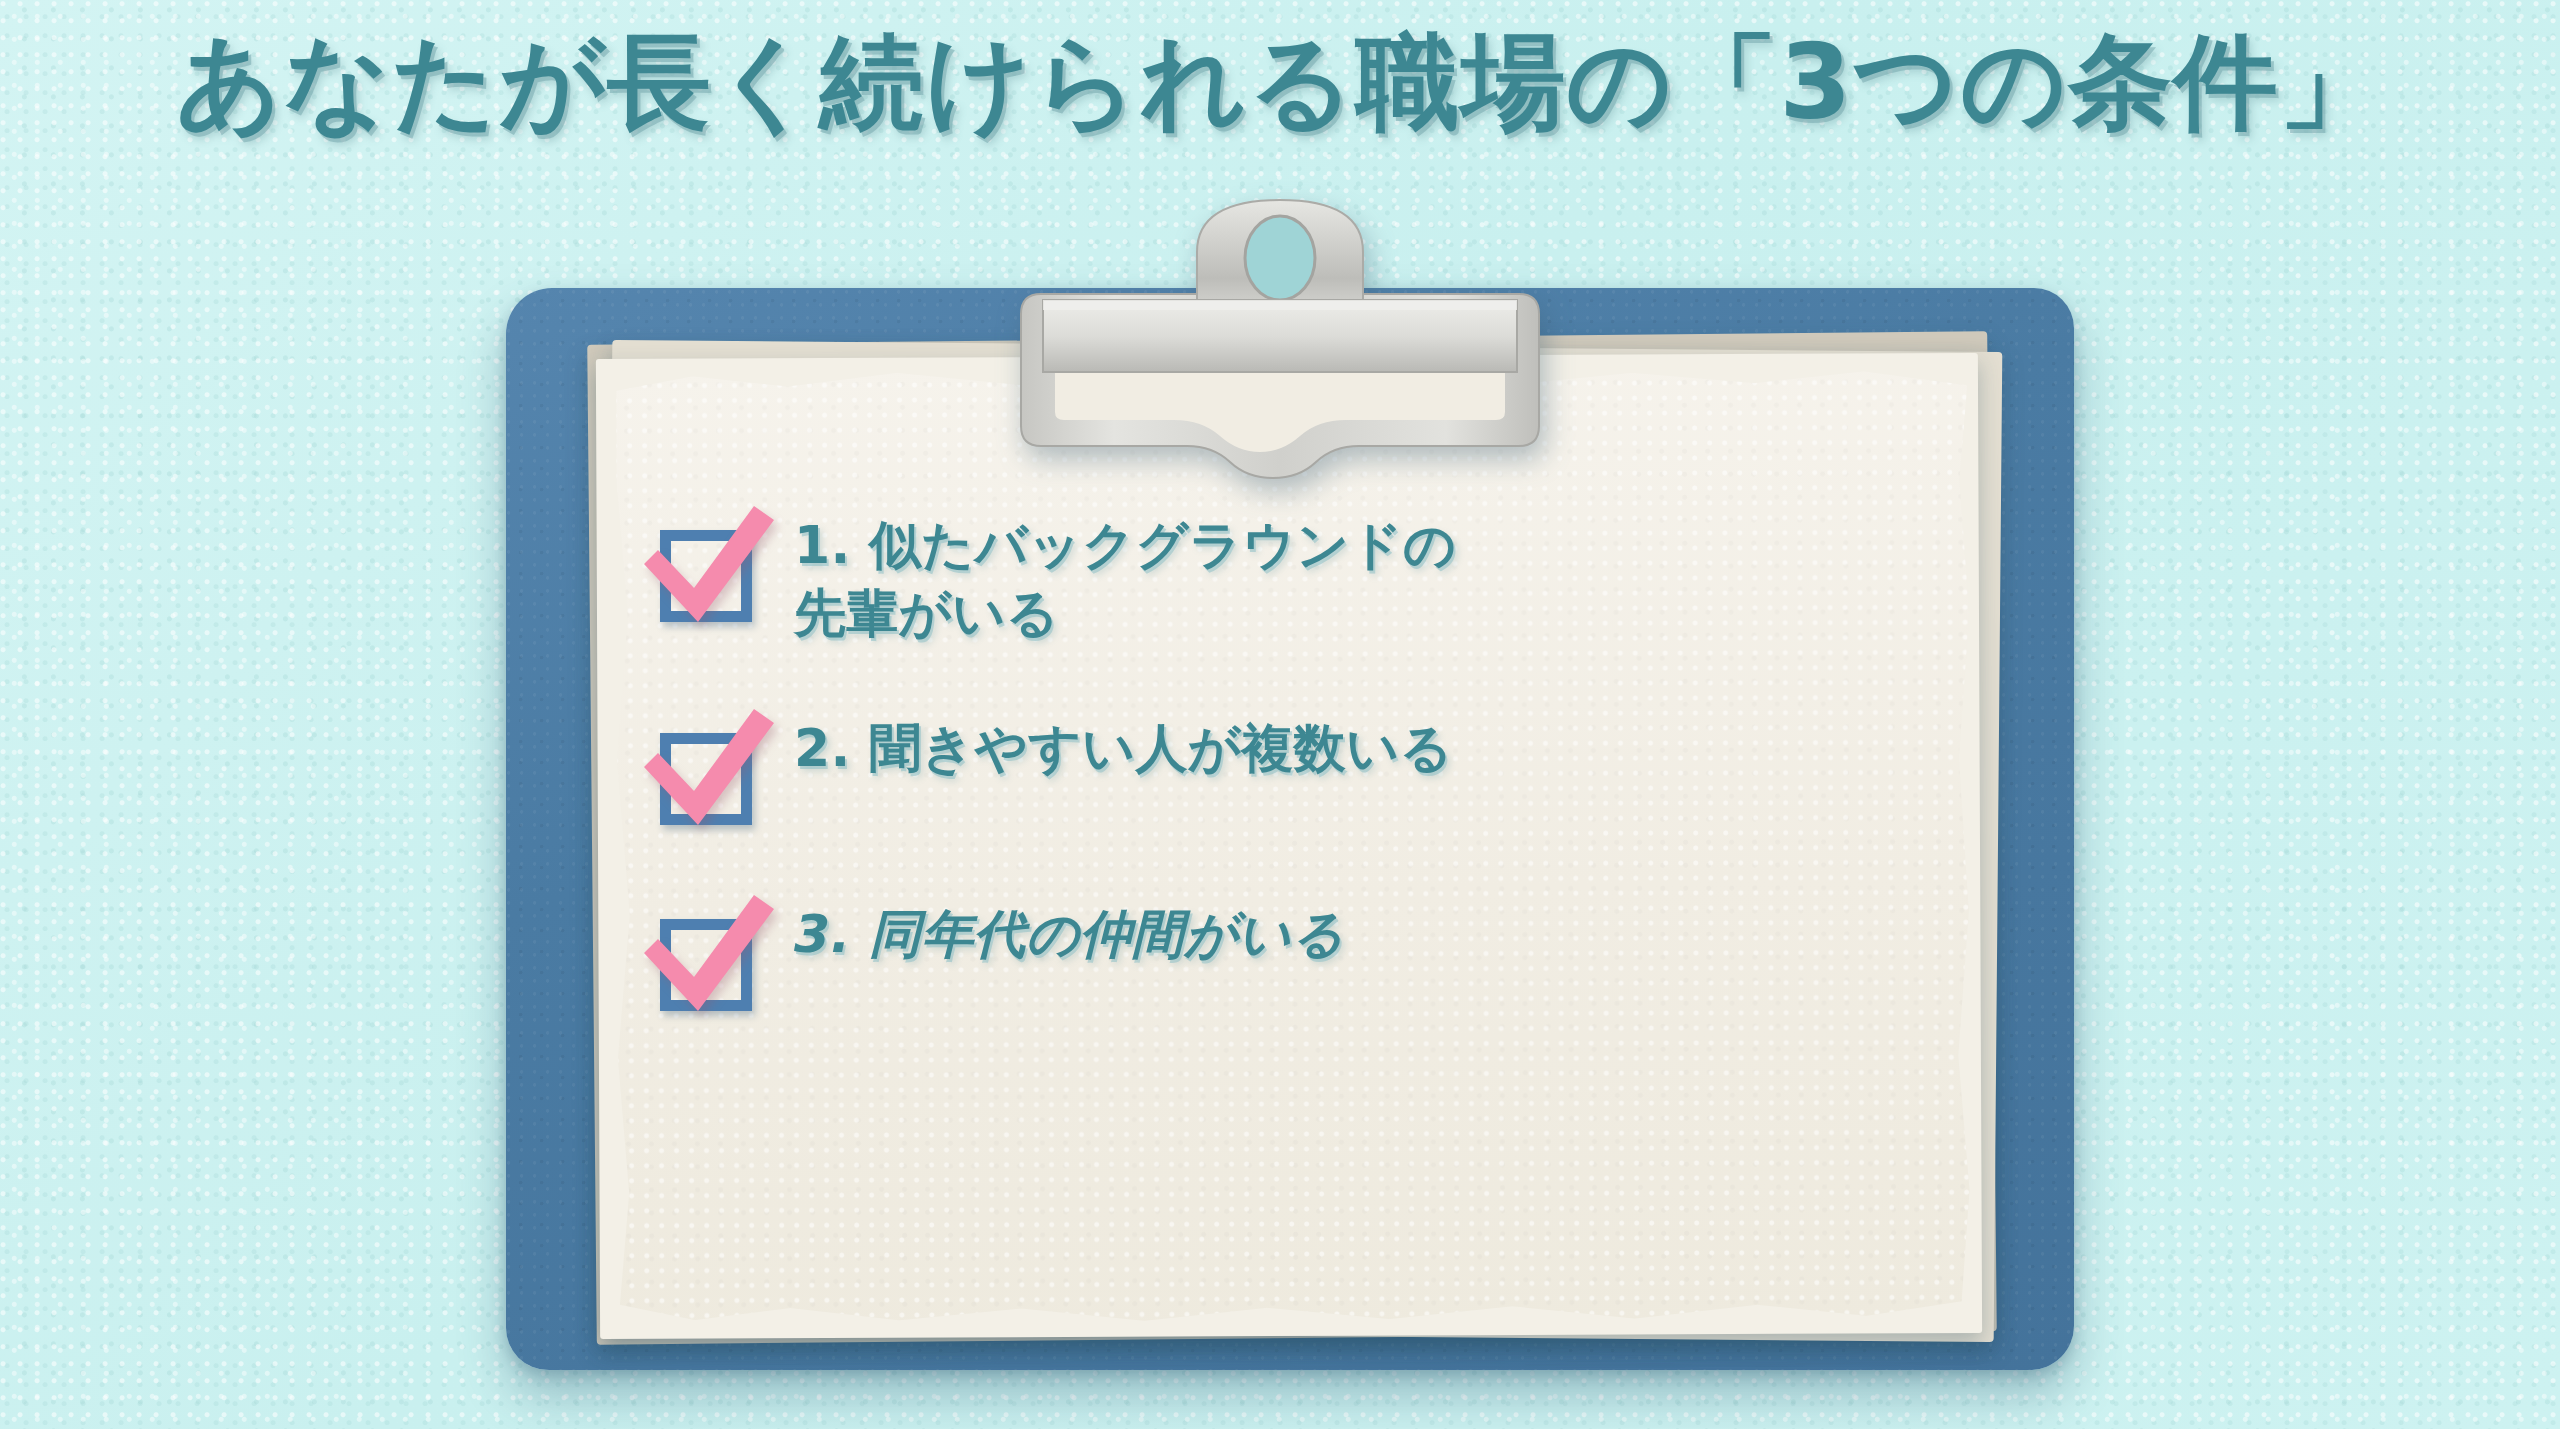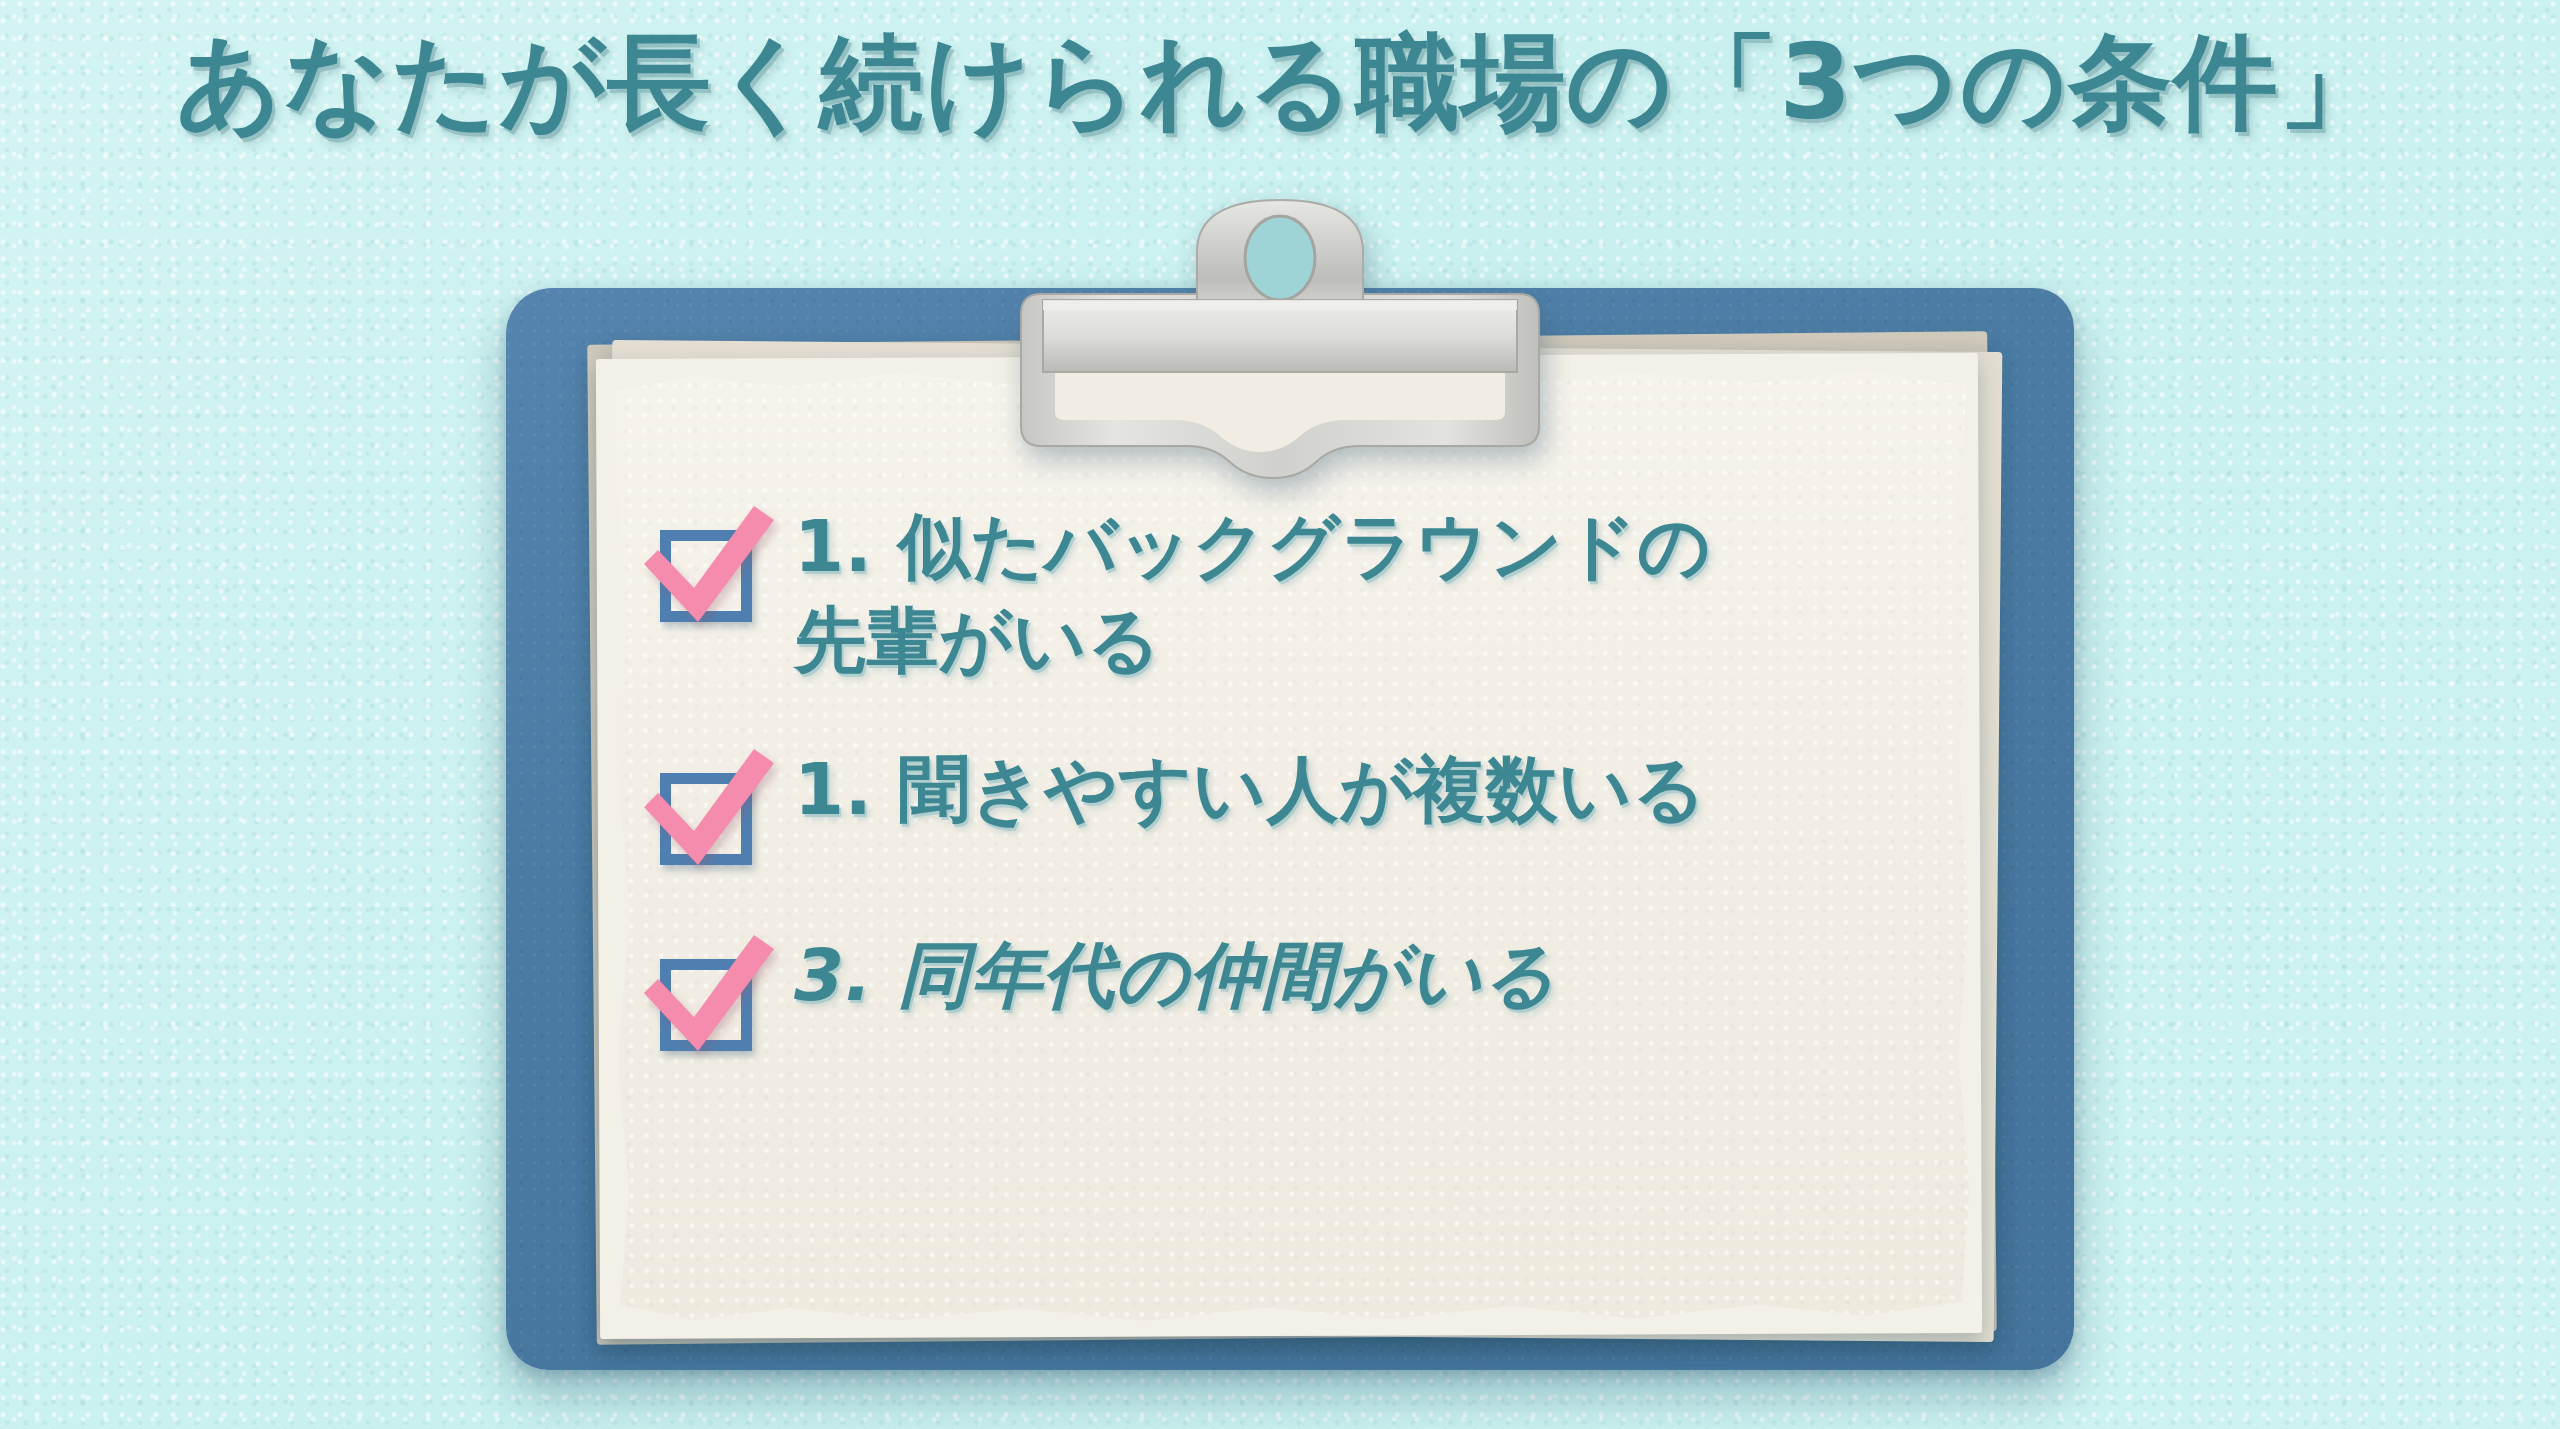--- a/index.html
+++ b/index.html
@@ -171,28 +171,29 @@
     top: -14px;
     width: 150px;
     height: 150px;
     overflow: visible;
     filter: drop-shadow(4px 6px 5px rgba(150,90,110,0.30));
   }
 
   .item-text {
     color: #3d8792;
     font-family: "DejaVu Sans", "Liberation Sans", sans-serif;
-    font-size: 72px;
+    font-size: 52px;
     font-weight: 700;
     line-height: 1.30;
     letter-spacing: 0.006em;
     white-space: pre-line;
     text-shadow:
       2px 3px 0 rgba(150,195,200,0.60),
       4px 5px 7px rgba(100,150,158,0.28);
+    margin-top: 12px;
   }
 
   
   .clip {
     position: absolute;
     left: 985px;
     top: 196px;
     width: 590px;
     height: 306px;
     z-index: 60;
@@ -228,21 +229,21 @@
 先輩がいる</div>
     </div>
 
     <div class="row">
       <div class="checkbox">
         <div class="box"></div>
         <svg class="tick" viewBox="0 0 150 150">
           <path d="M8 72 L22 58 L58 96 L118 14 L138 28 L62 130 Z" fill="#f58bad"></path>
         </svg>
       </div>
-      <div class="item-text">1. 聞きやすい人が複数いる</div>
+      <div class="item-text">2. 聞きやすい人が複数いる</div>
     </div>
 
     <div class="row">
       <div class="checkbox">
         <div class="box"></div>
         <svg class="tick" viewBox="0 0 150 150">
           <path d="M8 72 L22 58 L58 96 L118 14 L138 28 L62 130 Z" fill="#f58bad"></path>
         </svg>
       </div>
       <div class="item-text">3. 同年代の仲間がいる</div>

